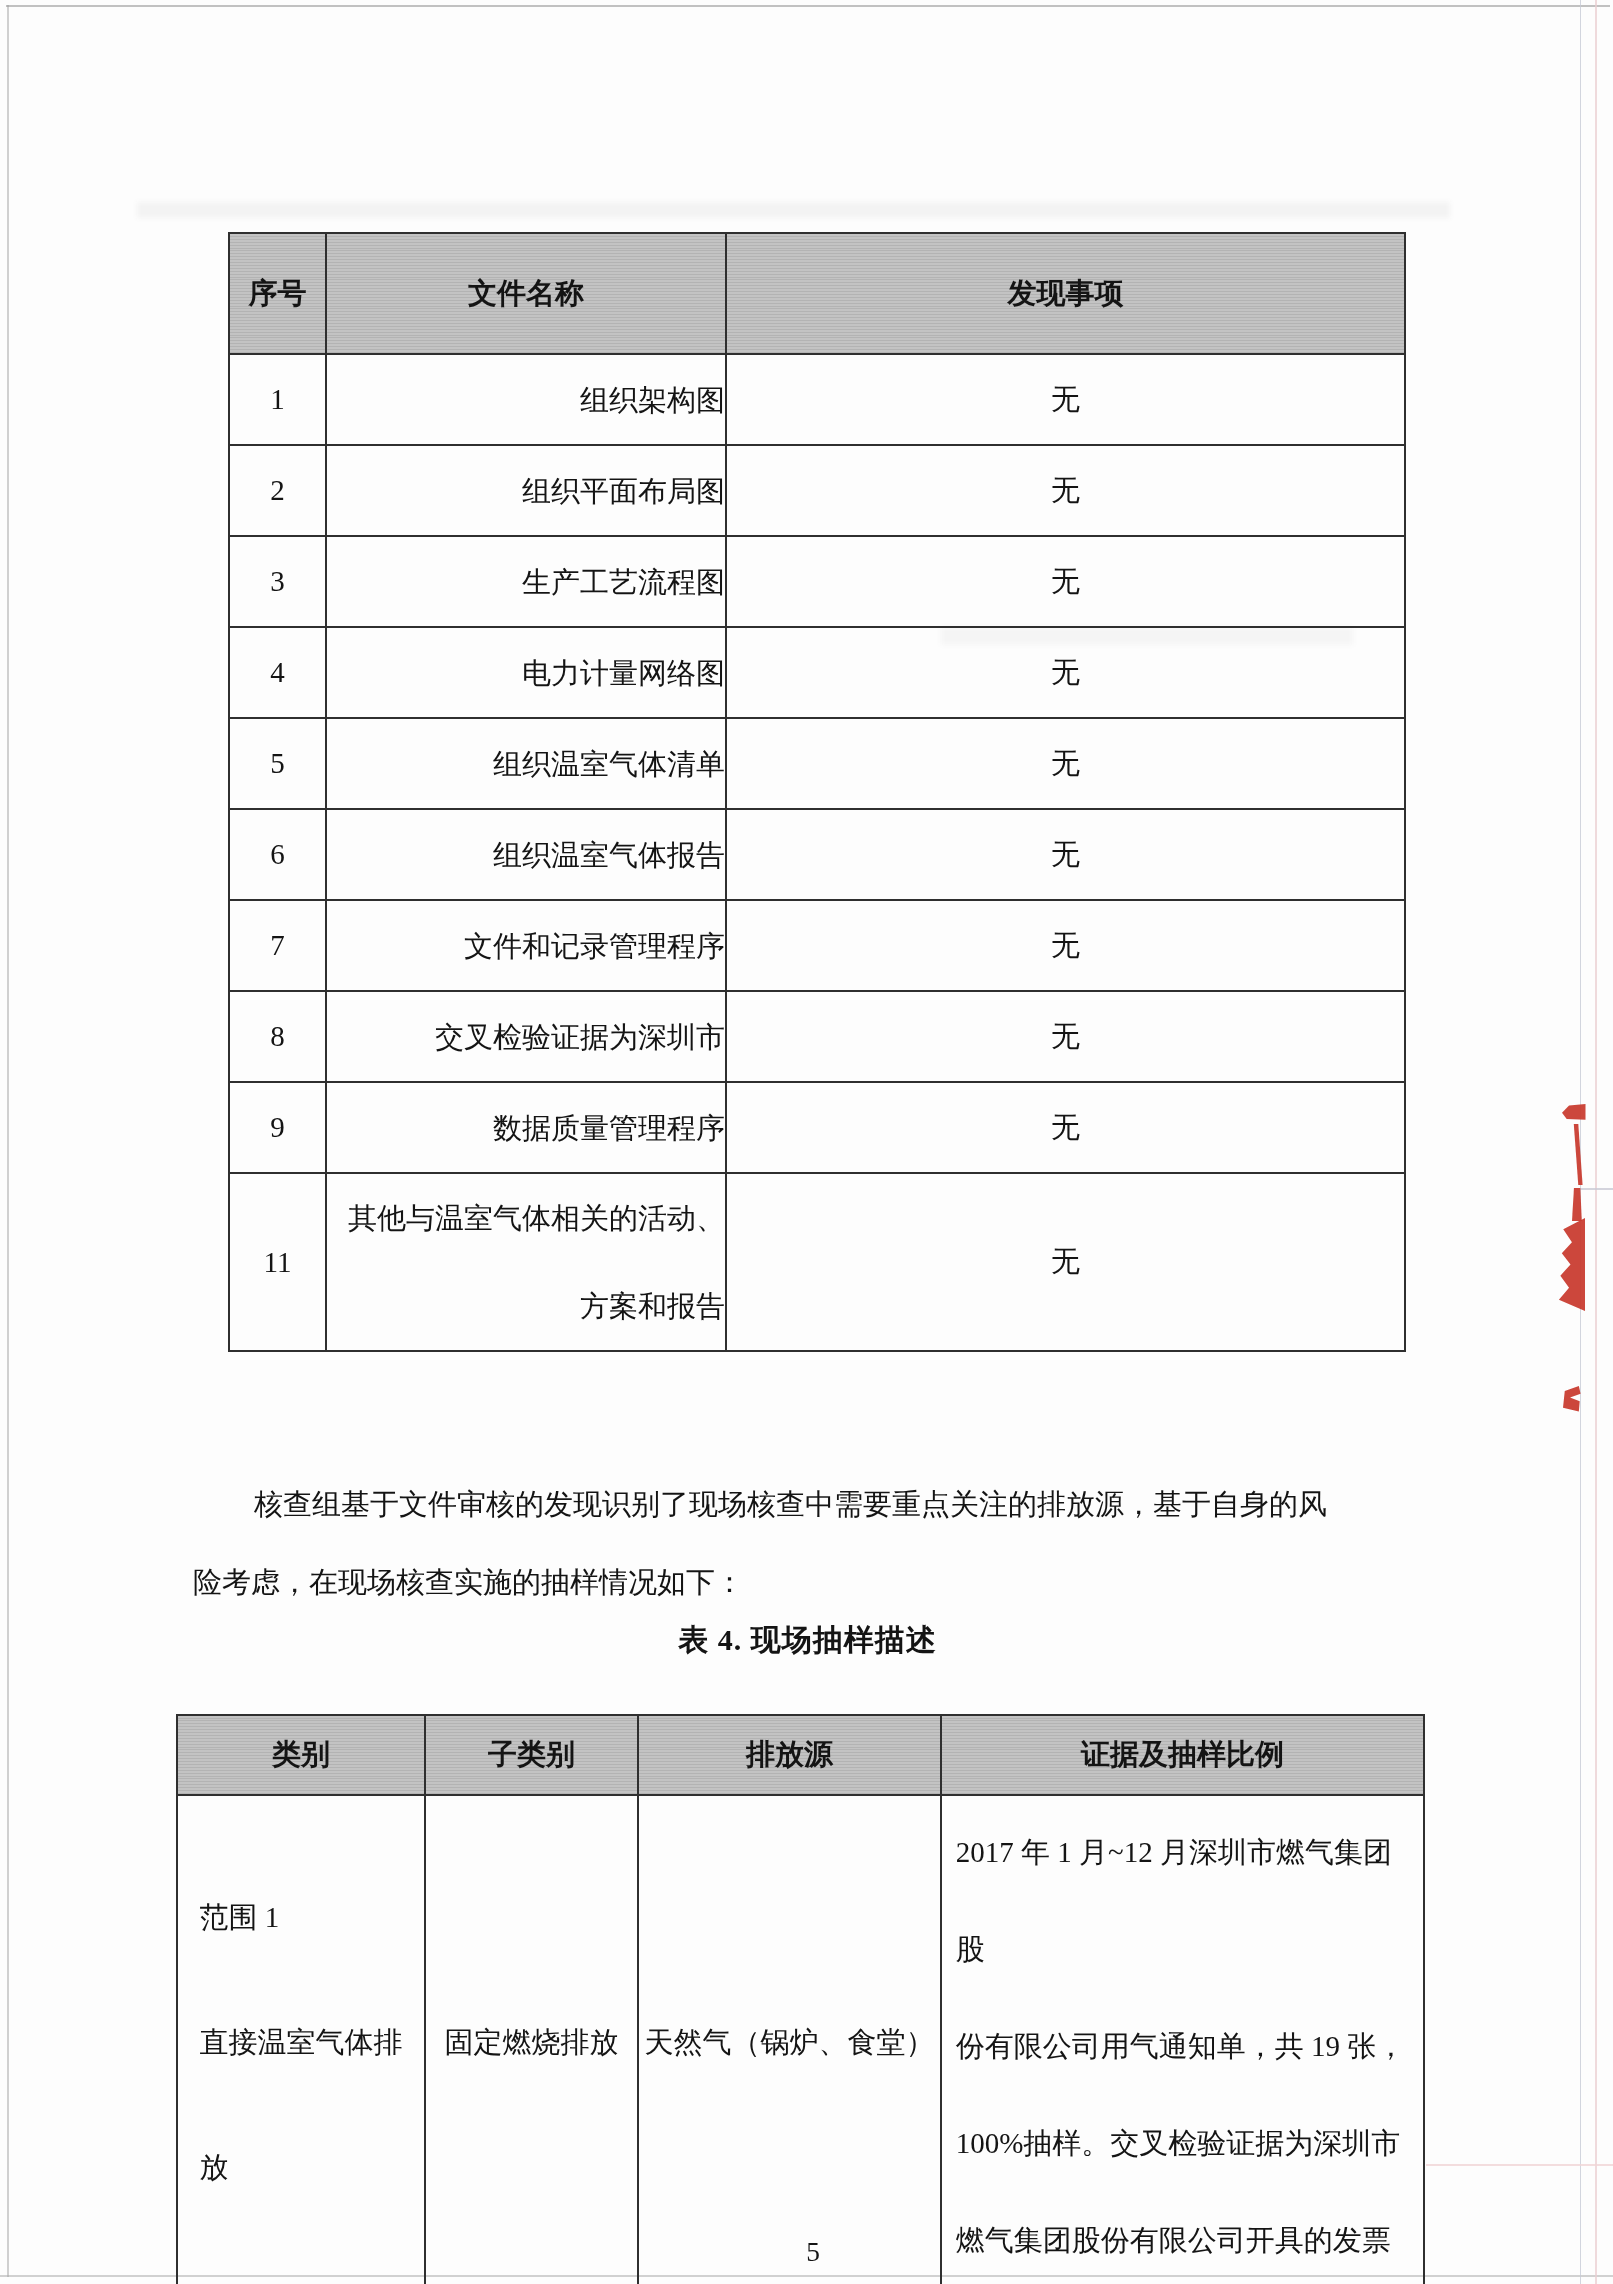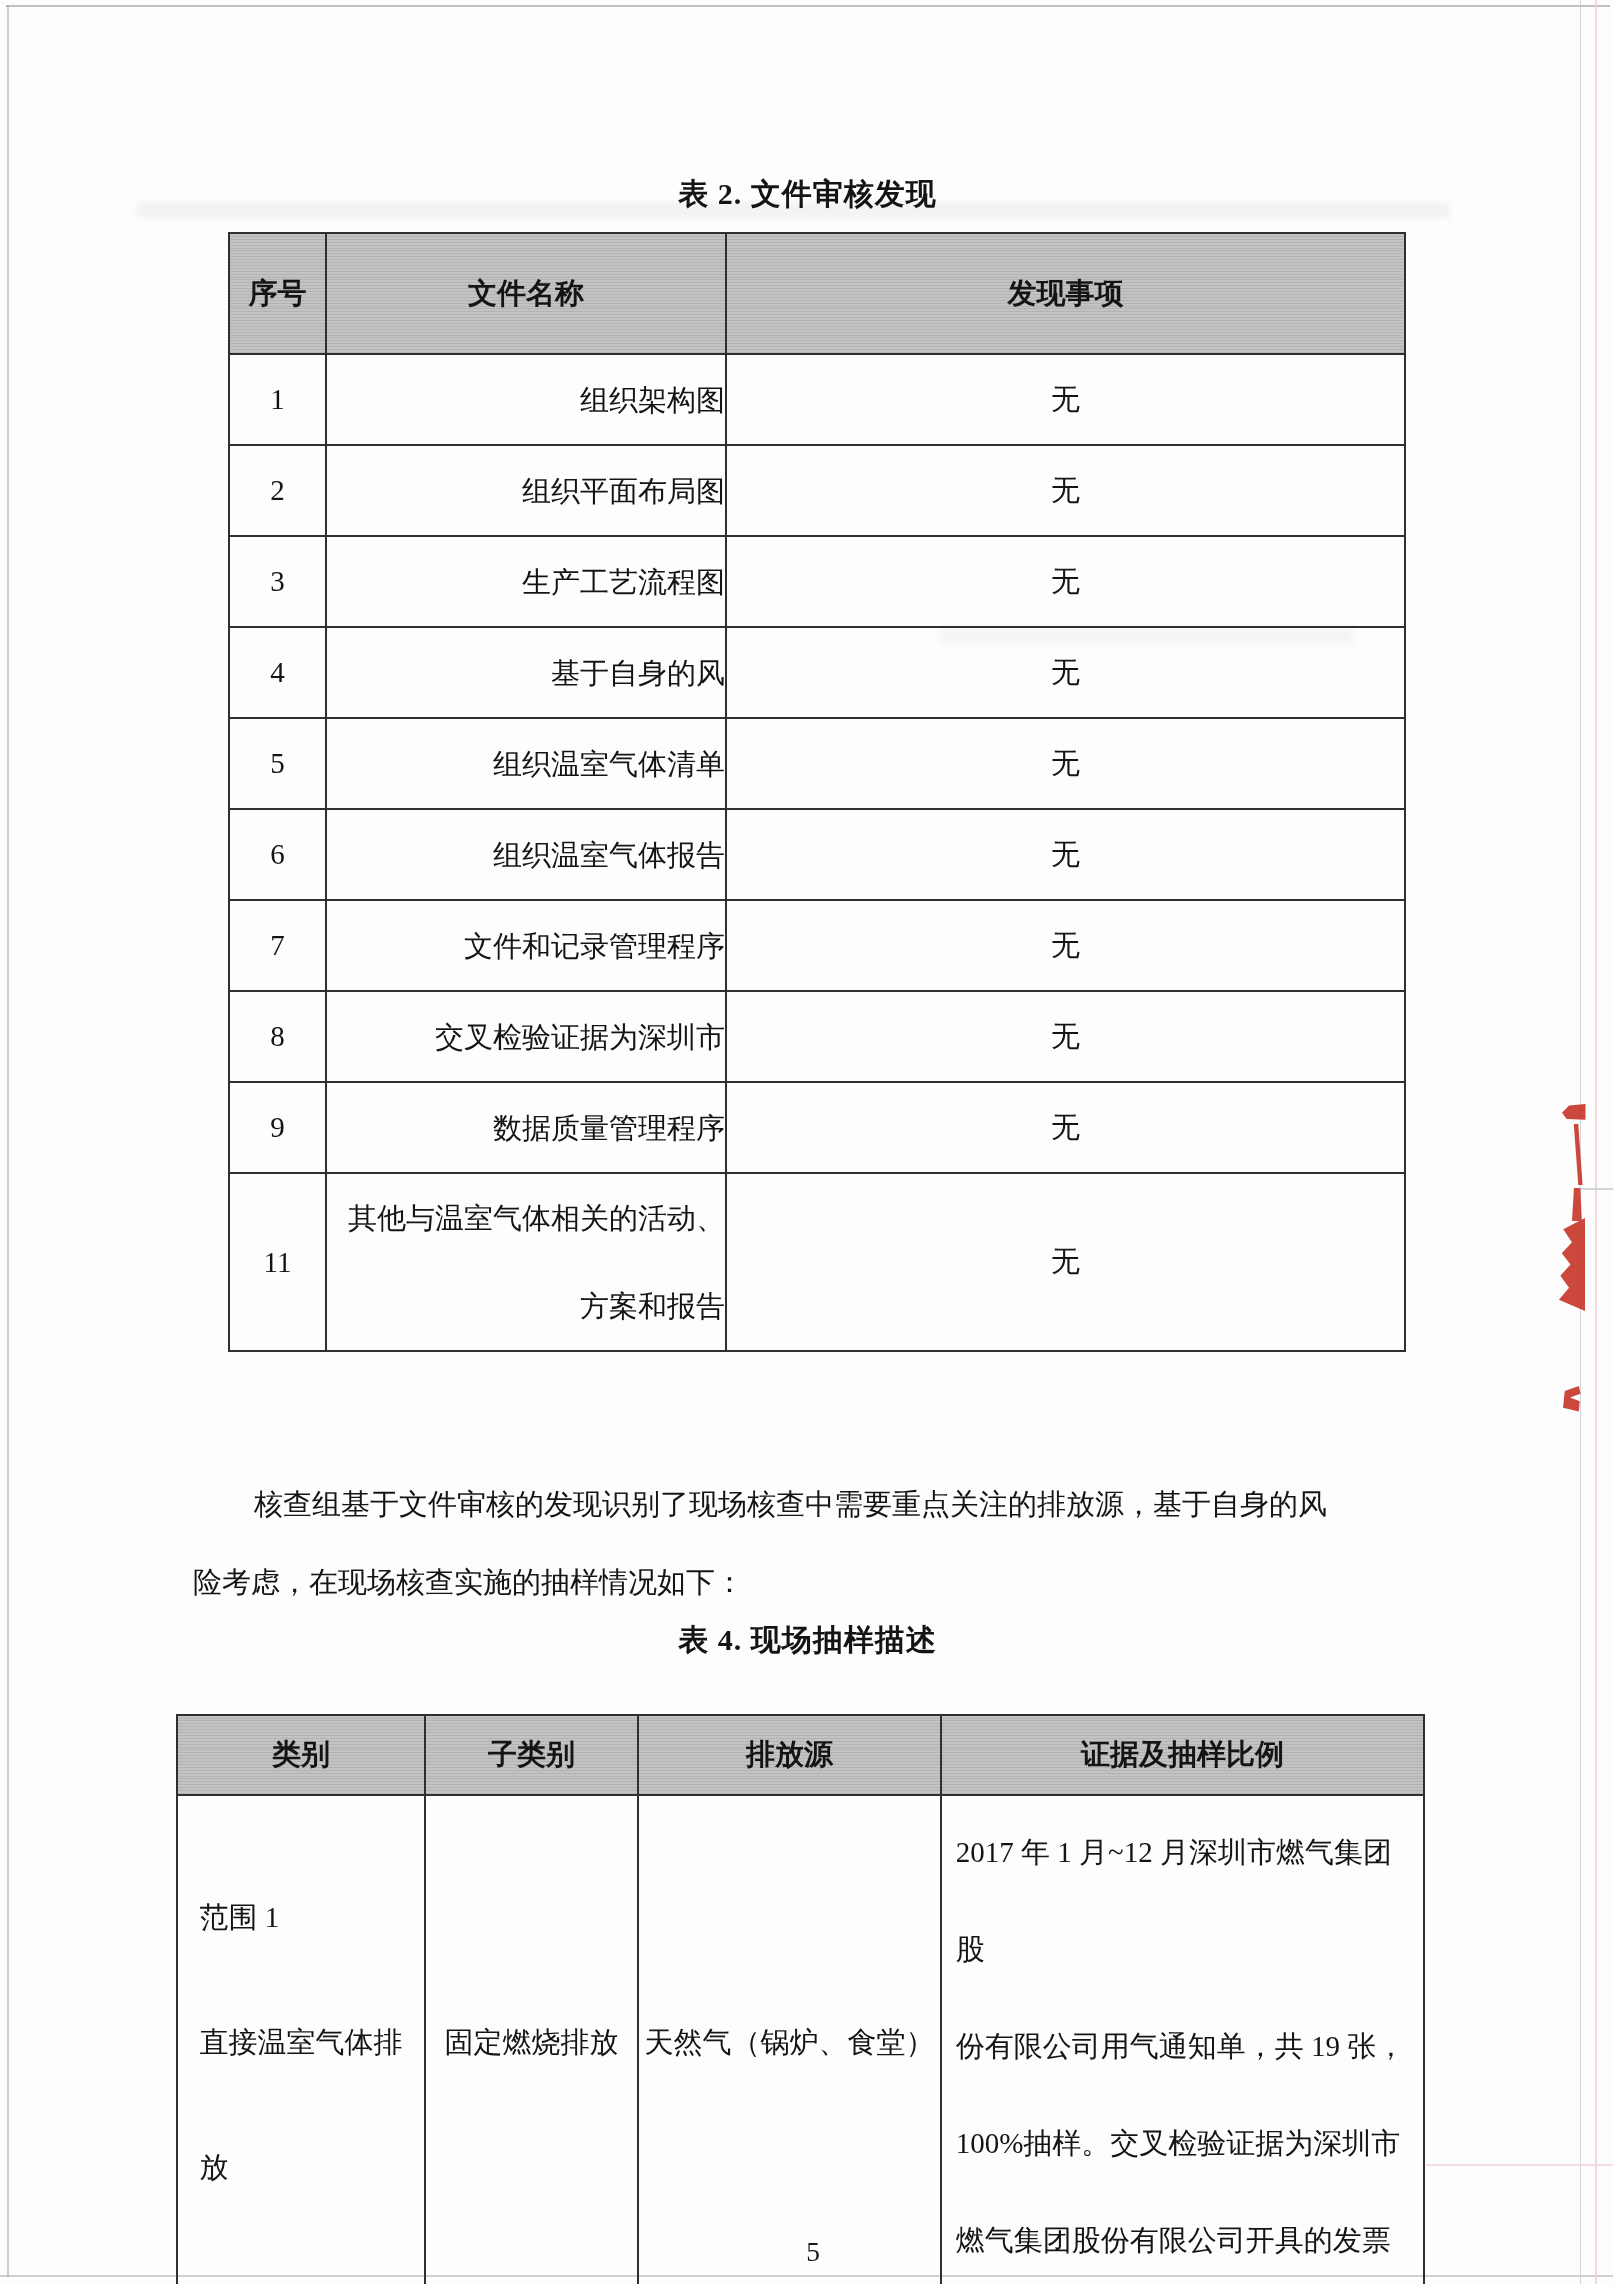--- a/index.html
+++ b/index.html
@@ -102,21 +102,20 @@
   <div class="edge edge-left"></div>
   <div class="edge edge-bottom"></div>
   <div class="edge edge-right-blue"></div>
   <div class="edge edge-right-pink"></div>
   <div class="edge artifact-h1"></div>
   <div class="edge artifact-h2"></div>
   <div class="smudge smudge1"></div>
   <div class="smudge smudge2"></div>
   <div class="smudge smudge3"></div>
 
-  <div class="caption caption-t2">表 2. 文件审核发现</div>
 
   <table class="t2">
     <colgroup>
         <col style="width:97px">
         <col style="width:400px">
         <col style="width:679px">
       </colgroup>
     <thead>
       <tr>
         <th>序号</th>
@@ -135,21 +134,21 @@
         <td class="name">组织平面布局图</td>
         <td class="finding">无</td>
       </tr>
       <tr class="r">
         <td class="no">3</td>
         <td class="name">生产工艺流程图</td>
         <td class="finding">无</td>
       </tr>
       <tr class="r">
         <td class="no">4</td>
-        <td class="name">基于自身的风</td>
+        <td class="name">电力计量网络图</td>
         <td class="finding">无</td>
       </tr>
       <tr class="r">
         <td class="no">5</td>
         <td class="name">组织温室气体清单</td>
         <td class="finding">无</td>
       </tr>
       <tr class="r">
         <td class="no">6</td>
         <td class="name">组织温室气体报告</td>

